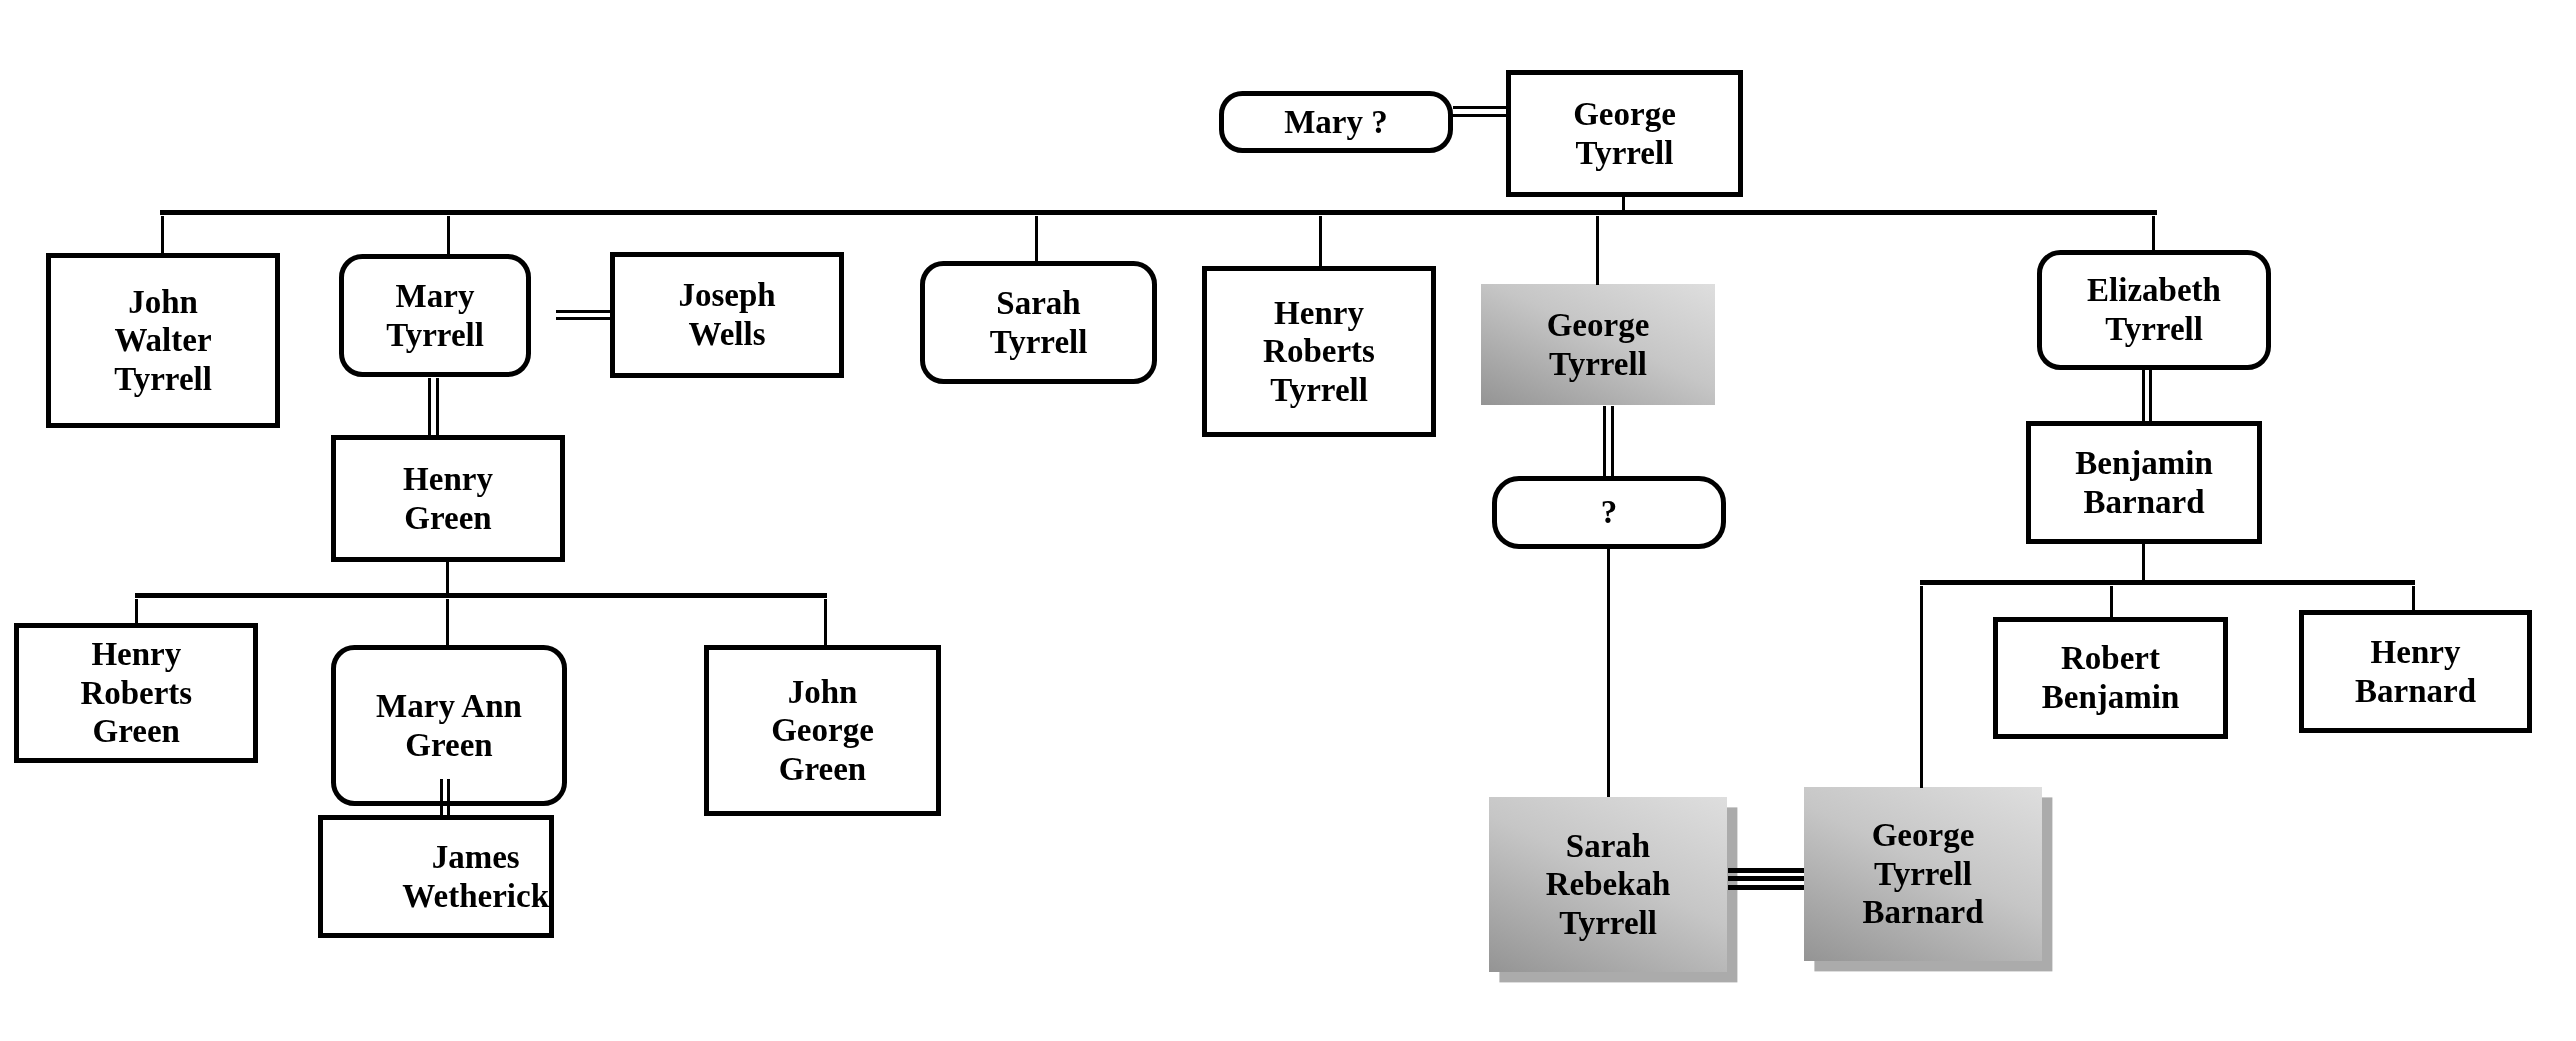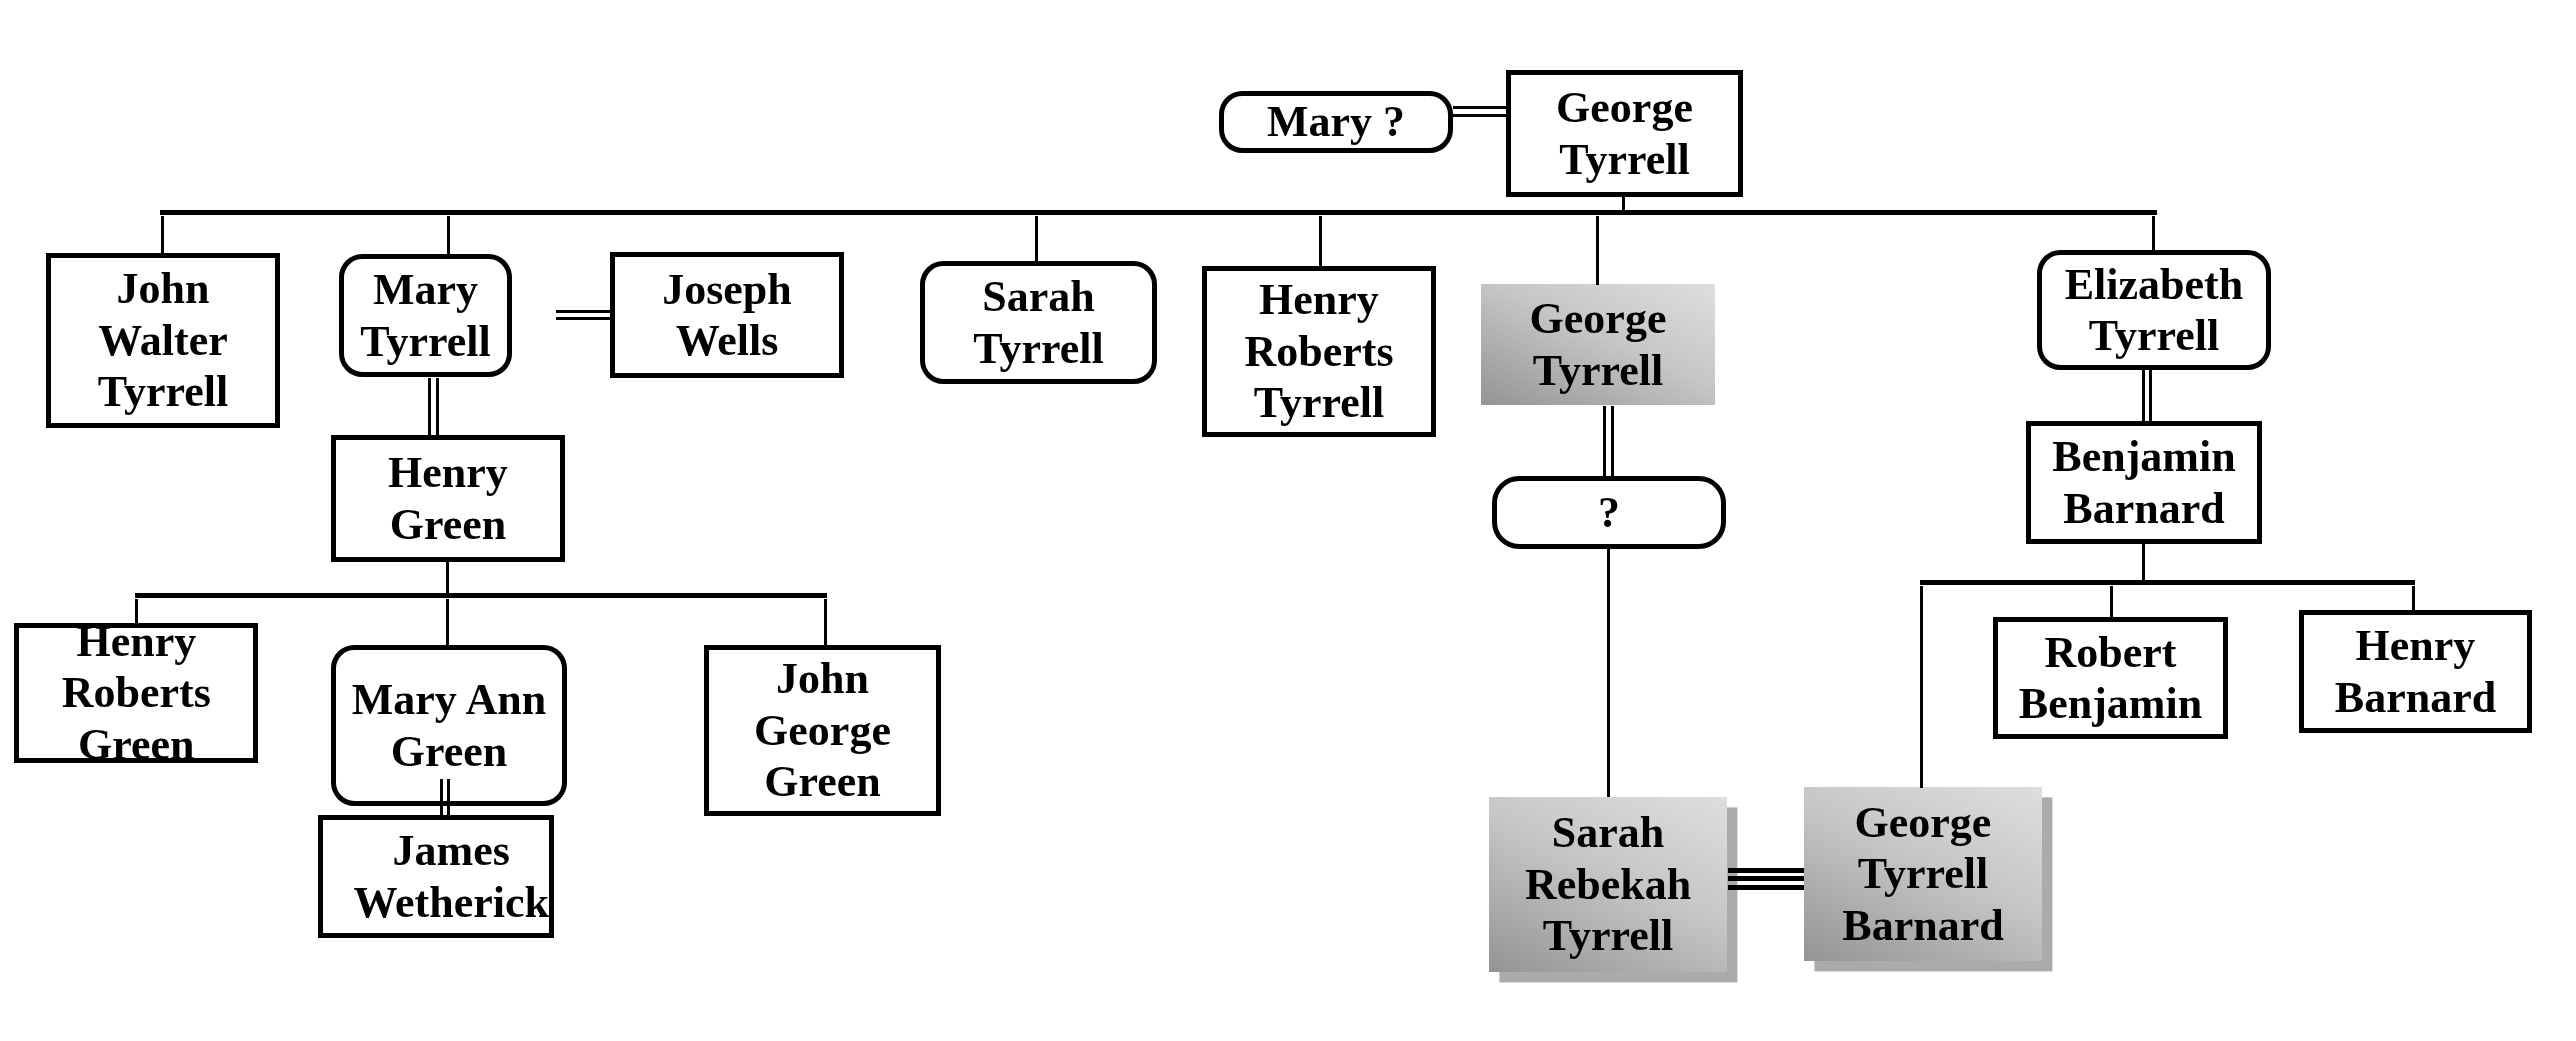--- a/index.html
+++ b/index.html
@@ -9,21 +9,21 @@
     background:#ffffff;
     font-family:"Liberation Serif","DejaVu Serif",serif;
     overflow:hidden;
   }
   .node{
     position:absolute;
     box-sizing:border-box;
     display:flex;align-items:center;justify-content:center;
     text-align:center;
     font-weight:bold;
-    font-size:44px;
+    font-size:33px;
     line-height:1.17;
     white-space:pre-line;
     color:#000000;
     background:#ffffff;
     border:5.2px solid #000000;
   }
   .rounded{border-radius:23.4px;}
   .wide-rounded{border-radius:27px;}
   .gradient{
     border:none;
@@ -45,21 +45,21 @@
     <span>George
 Tyrrell</span>
   </div>
 
   <div class="node" style="left:46px;top:253px;width:234px;height:175px;">
     <span>John
 Walter
 Tyrrell</span>
   </div>
 
-  <div class="node rounded" style="left:339px;top:254px;width:173px;height:123px;">
+  <div class="node rounded" style="left:339px;top:254px;width:192px;height:123px;">
     <span>Mary
 Tyrrell</span>
   </div>
 
   <div class="node" style="left:610px;top:252px;width:234px;height:126px;">
     <span>Joseph
 Wells</span>
   </div>
 
   <div class="node rounded" style="left:920px;top:261px;width:237px;height:123px;">

